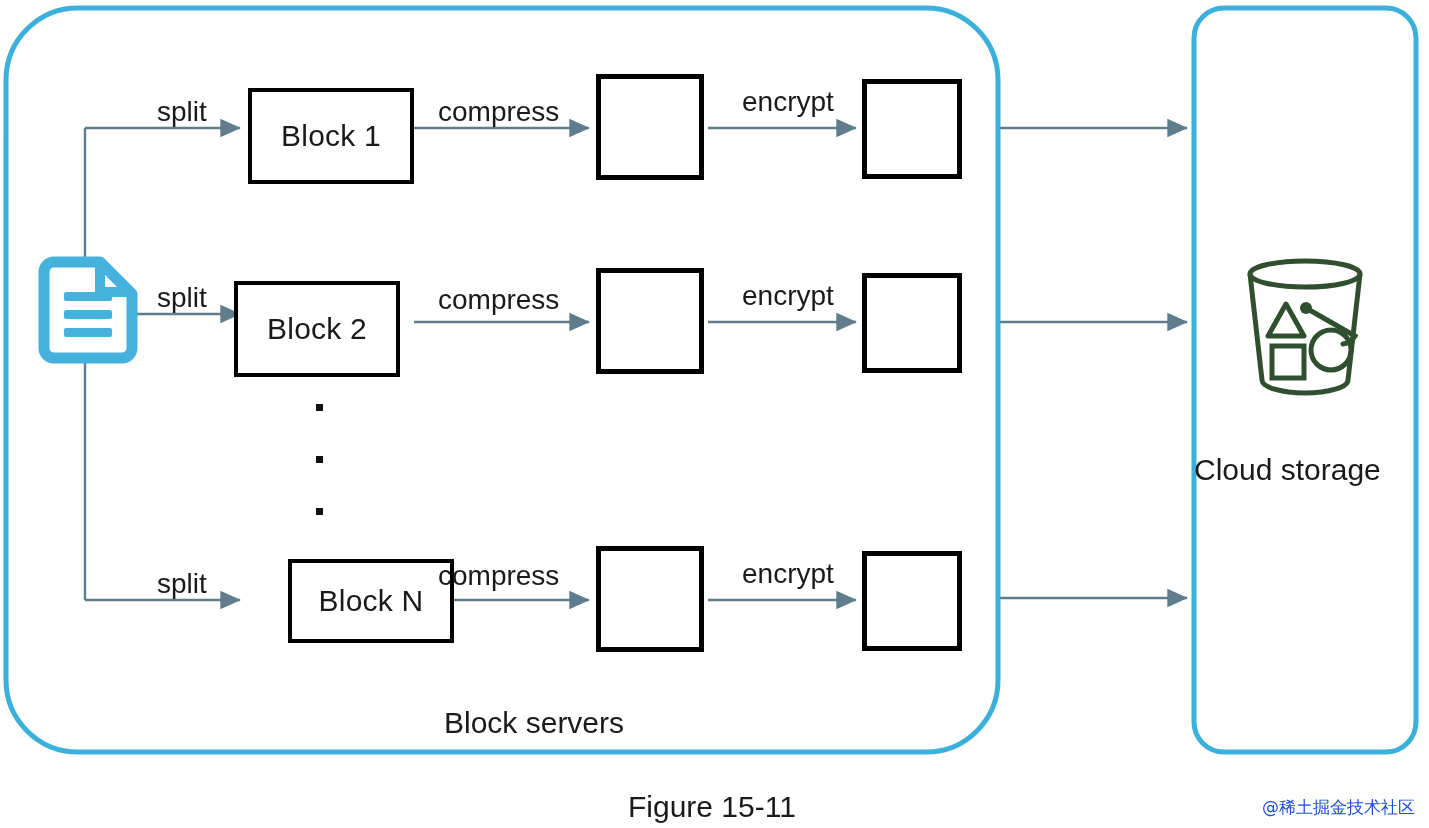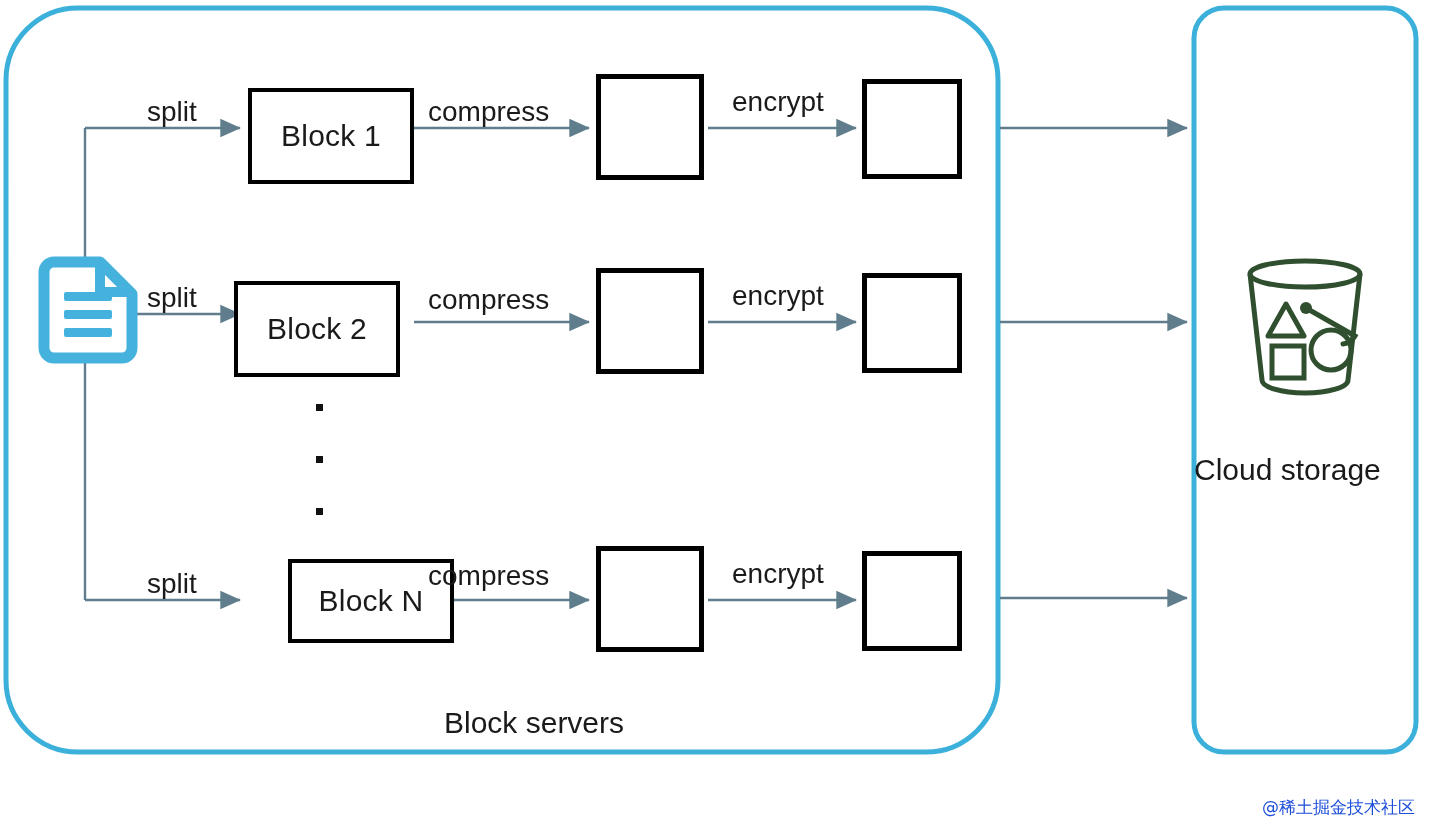--- a/index.html
+++ b/index.html
@@ -43,20 +43,21 @@
     box-sizing: border-box;
     display: flex;
     align-items: center;
     justify-content: center;
   }
   .edge-label {
     position: absolute;
     font-size: 28px;
     color: #1a1a1a;
     white-space: nowrap;
+    margin-left: 10px;
   }
   .group-caption {
     position: absolute;
     font-size: 30px;
     color: #1a1a1a;
     white-space: nowrap;
     margin-left: 28px;
   }
   .store-caption {
     position: absolute;
@@ -253,16 +254,17 @@
   <div>
     <div class="ellipsis-dot" style="left:316px; top:404px;"></div>
     <div class="ellipsis-dot" style="left:316px; top:456px;"></div>
     <div class="ellipsis-dot" style="left:316px; top:508px;"></div>
   </div>
 
   <div class="group-caption" style="left:416px; top:706px;">Block servers</div>
 
   <div class="store-caption" style="left:1194px; top:405px; width:222px;">Cloud storage</div>
 
+  <div class="figure-caption" style="left:628px; top:790px;">Figure 15-11</div>
 
   <div class="watermark" style="left:1262px; top:796px;">@稀土掘金技术社区</div>
 
 </div>
 
 </body></html>

